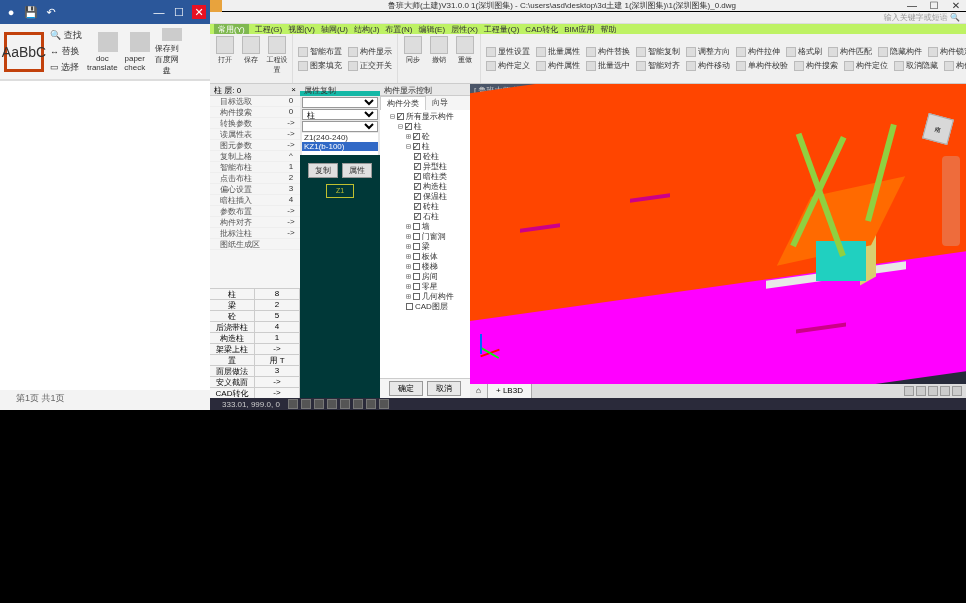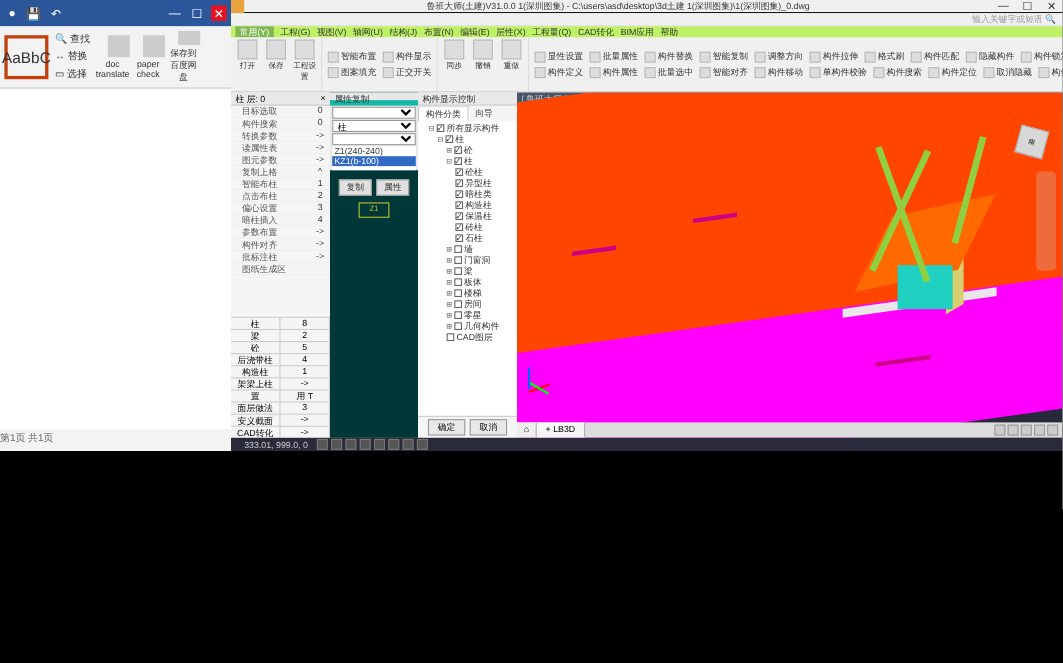--- a/index.html
+++ b/index.html
@@ -10,21 +10,21 @@
     .word-title { height: 24px; background: #2b579a; display: flex; align-items: center; justify-content: space-between; padding: 0 4px; color: #fff; font-size: 10px; }
     .word-title-icons { display: flex; gap: 6px; }
     .word-title-icons span { width: 14px; height: 14px; display: inline-flex; align-items: center; justify-content: center; font-size: 11px; }
     .word-ribbon { height: 56px; background: #f3f3f3; display: flex; align-items: center; padding: 2px 4px; gap: 2px; border-bottom: 1px solid #ddd; }
     .word-style { width: 40px; height: 40px; border: 3px solid #c2410c; display: flex; align-items: center; justify-content: center; font-size: 14px; color: #333; }
     .word-btn-group { display: flex; flex-direction: column; gap: 1px; font-size: 9px; color: #333; }
     .word-btn-group div { padding: 1px 4px; }
     .word-icon-btn { width: 30px; height: 48px; display: flex; flex-direction: column; align-items: flex-end; justify-content: center; font-size: 8px; color: #333; text-align: center; }
     .word-icon-btn .icn { width: 20px; height: 20px; background: #ccc; margin-bottom: 2px; }
     .word-doc { height: 310px; background: #fff; border-top: 1px solid #ddd; }
-    .word-status { position:absolute; bottom:0; left:0; right:0; height: 20px; background: #f3f3f3; font-size: 9px; color: #666; padding: 2px 0; }
+    .word-status { position:absolute; bottom:0; left:0; right:0; height: 20px; background: #f3f3f3; font-size: 9px; color: #666; padding: 2px 16px; }
     
     
     .cad-window { position: absolute; top: 0; left: 210px; width: 756px; height: 410px; background: #eaeaea; display: flex; flex-direction: column; }
     .cad-title { height: 12px; background: #f0f0f0; display: flex; align-items: center; font-size: 8px; color: #333; border-bottom: 1px solid #000000; }
     .cad-title-logo { width: 12px; height: 12px; background: #e8a33d; }
     .cad-title-text { flex: 1; text-align: center; }
     .cad-title-ctrls { display: flex; gap: 2px; }
     .cad-title-ctrls span { width: 20px; text-align: center; font-size: 10px; }
     .cad-search { height: 12px; background: #f0f0f0; font-size: 8px; text-align: right; padding-right: 6px; color: #999; border-bottom: 1px solid #ddd;}
     .cad-menubar { height: 10px; background: #bef264; display: flex; font-size: 8px; color: #333; gap: 6px; padding: 0 4px; }

